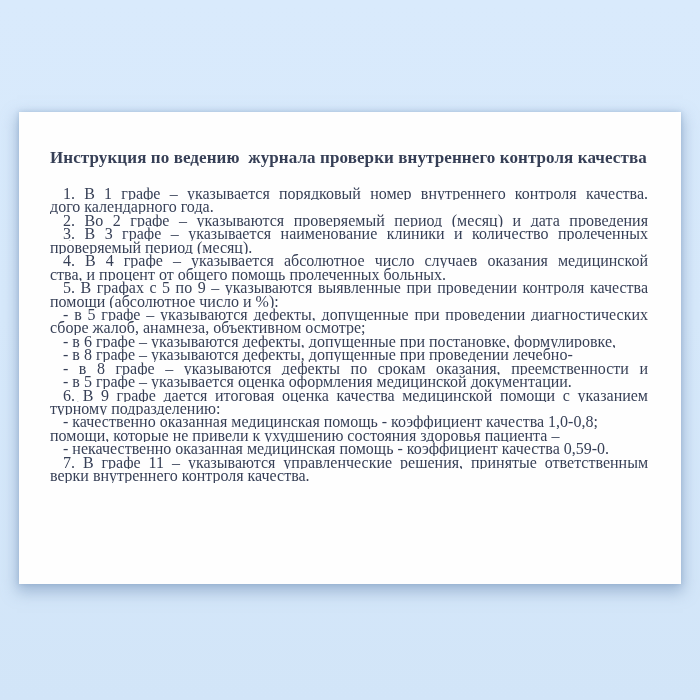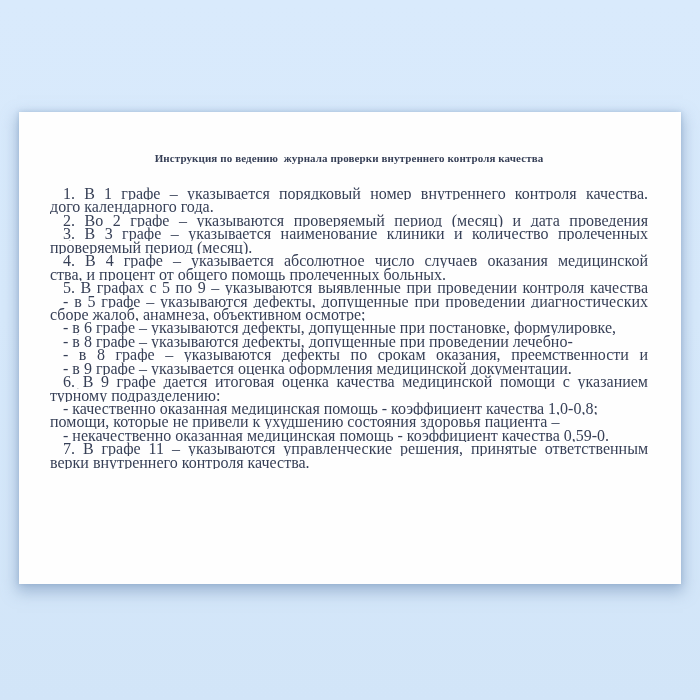--- a/index.html
+++ b/index.html
@@ -14,23 +14,23 @@
   .paper {
     position: absolute; left: 19px; top: 112px; width: 662px; height: 472px;
     background: #fefefe;
     box-shadow: 0 6px 14px 2px rgba(110,140,180,0.50), 0 0 5px rgba(110,140,180,0.35);
     box-sizing: border-box;
     padding: 36px 33px 0 31px;
     color: #363f56;
   }
   .title {
     margin-top: 2px;
-    text-align: center;
+    text-align: left;
     font-weight: bold;
-    font-size: 11px;
+    font-size: 17px;
     line-height: 16px;
     white-space: pre-wrap;
     letter-spacing: 0.1px;
   }
   .doc-body { margin-top: 21px; }
   .line {
     font-size: 16px;
     height: 13.45px;
     line-height: 13.45px;
     text-align: left;
@@ -50,26 +50,27 @@
     <div class="title">Инструкция по ведению  журнала проверки внутреннего контроля качества</div>
     <div class="doc-body">
         <div class="line fill indent">1. В 1 графе – указывается порядковый номер внутреннего контроля качества. Нумерация обнуляется с начала каж-</div>
         <div class="line">дого календарного года.</div>
         <div class="line fill indent">2. Во 2 графе – указываются проверяемый период (месяц) и дата проведения контроля качества (число, месяц, год).</div>
         <div class="line fill indent">3. В 3 графе – указывается наименование клиники и количество пролеченных больных (законченных случаев) за</div>
         <div class="line">проверяемый период (месяц).</div>
         <div class="line fill indent">4. В 4 графе – указывается абсолютное число случаев оказания медицинской помощи, подвергнутых контролю каче-</div>
         <div class="line">ства, и процент от общего помощь пролеченных больных.</div>
         <div class="line fill indent">5. В графах с 5 по 9 – указываются выявленные при проведении контроля качества дефекты оказания медицинской</div>
+        <div class="line">помощи (абсолютное число и %):</div>
         <div class="line fill indent">- в 5 графе – указываются дефекты, допущенные при проведении диагностических мероприятий, в том числе при</div>
         <div class="line">сборе жалоб, анамнеза, объективном осмотре;</div>
         <div class="line indent">- в 6 графе – указываются дефекты, допущенные при постановке, формулировке, обосновании диагноза;</div>
         <div class="line indent">- в 8 графе – указываются дефекты, допущенные при проведении лечебно-профилактических мероприятий;</div>
         <div class="line fill indent">- в 8 графе – указываются дефекты по срокам оказания, преемственности и этапности оказания медицинской помощи;</div>
-        <div class="line indent">- в 9 графе – указывается оценка оформления медицинской документации.</div>
+        <div class="line indent">- в 5 графе – указывается оценка оформления медицинской документации.</div>
         <div class="line fill indent">6. В 9 графе дается итоговая оценка качества медицинской помощи с указанием общего среднего балла по струк-</div>
         <div class="line">турному подразделению:</div>
         <div class="line indent">- качественно оказанная медицинская помощь - коэффициент качества 1,0-0,8;</div>
         <div class="line">помощи, которые не привели к ухудшению состояния здоровья пациента – коэффициент качества 0,79 – 0,6;</div>
         <div class="line indent">- некачественно оказанная медицинская помощь - коэффициент качества 0,59-0.</div>
         <div class="line fill indent">7. В графе 11 – указываются управленческие решения, принятые ответственным лицом по итогам проведённой про-</div>
         <div class="line">верки внутреннего контроля качества.</div>
       </div>
   </div>
 </div>

